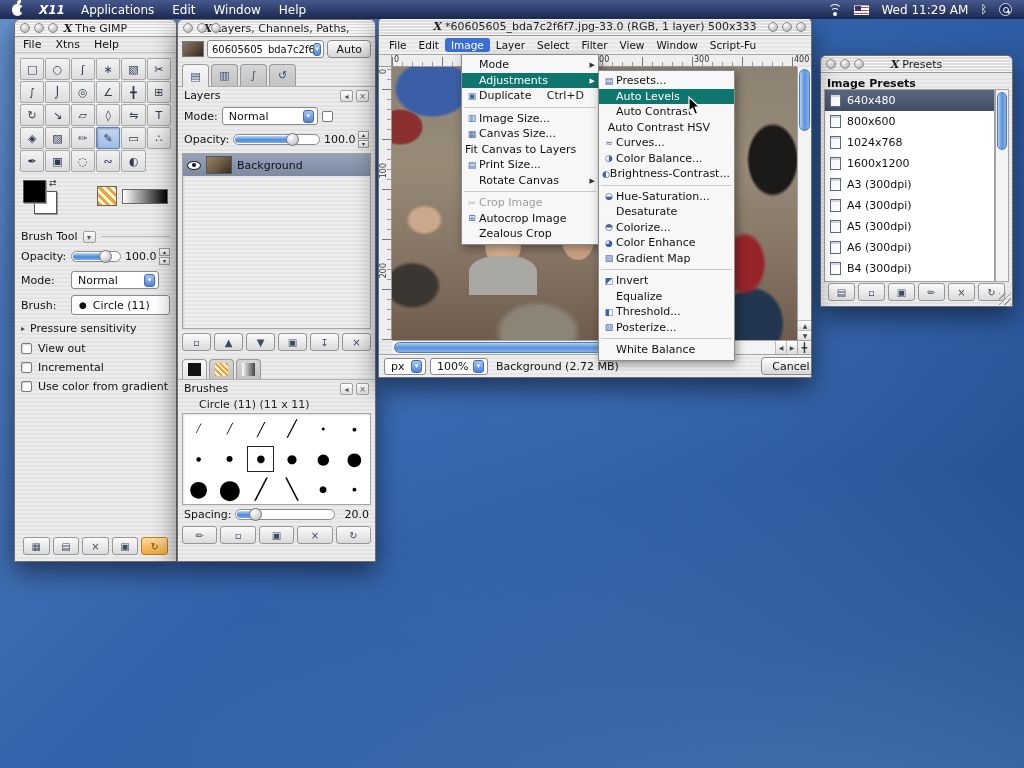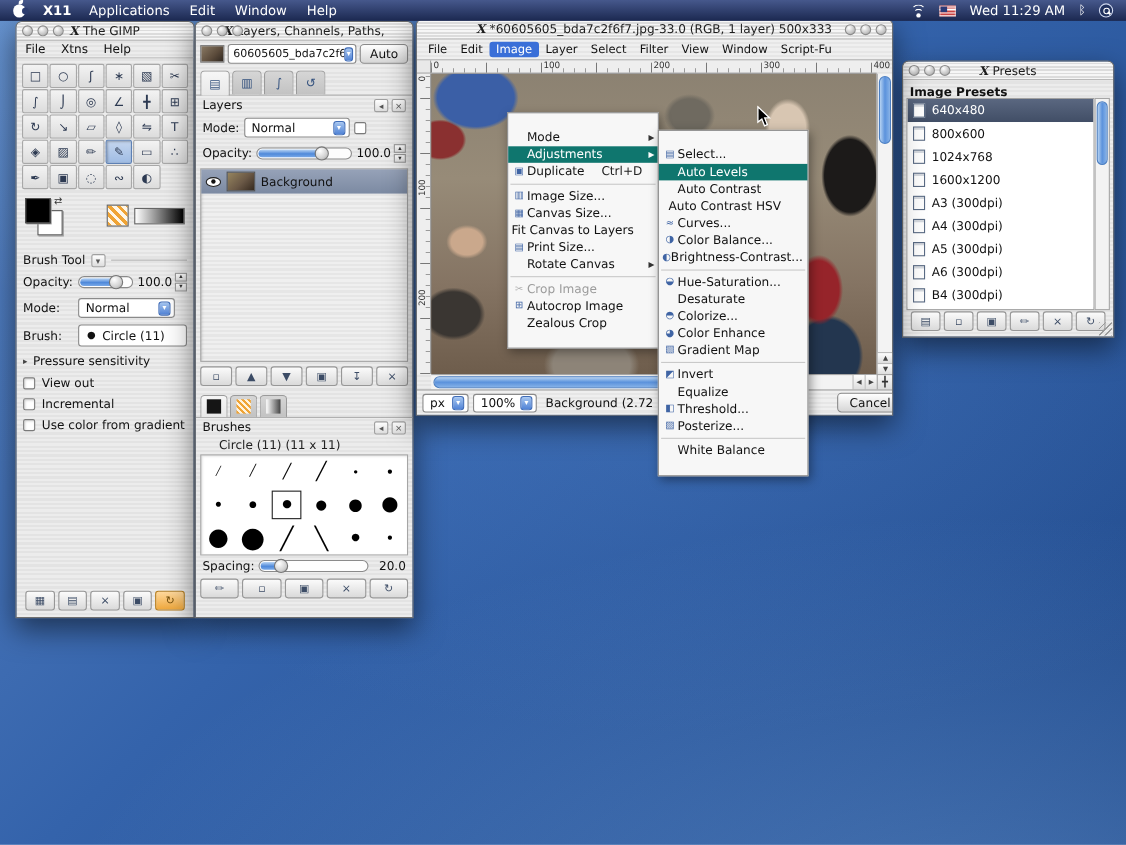--- a/index.html
+++ b/index.html
@@ -13,21 +13,21 @@
       radial-gradient(90% 60% at 60% 45%, rgba(90,140,210,.25), transparent 70%),
       linear-gradient(135deg,#5a85c4 0%, #3463ab 45%, #1d4687 100%);
   }
   
   .macbar { position:absolute; left:0; top:0; width:1024px; height:19px; z-index:500;
     display:flex; align-items:center; gap:16px; padding:0 12px;
     background:linear-gradient(#46588c,#1b2850); color:#fff; font-size:12px; }
   .apple { position:relative; width:11px; height:12px; background:#fff; border-radius:46% 46% 50% 50%; }
   .apple::before { content:""; position:absolute; right:-3px; top:3px; width:6px; height:6px; border-radius:50%; background:#2c3c6e; }
   .apple::after { content:""; position:absolute; top:-4px; left:5px; width:4px; height:4px; background:#fff; border-radius:70% 0 70% 0; }
-  .macbar-app { font-weight:bold; }
+  .macbar-app { font-weight:bold;font-style:italic; }
   .macbar-items { display:flex; gap:18px; }
   .macbar-item { white-space:nowrap; }
   .macbar-right { margin-left:auto; display:flex; align-items:center; gap:12px; }
   .wifi-icon { position:relative; width:15px; height:12px; }
   .wifi-icon .arc { position:absolute; left:50%; transform:translateX(-50%); border:1.5px solid transparent; border-top-color:#fff; border-radius:50%; }
   .wifi-icon .a1 { width:14px; height:14px; top:0; }
   .wifi-icon .a2 { width:9px;  height:9px;  top:4px; }
   .wifi-icon .a3 { width:4px;  height:4px;  top:8px; background:#fff; border:0; }
   .flag-icon { width:15px; height:10px; position:relative; border:1px solid rgba(255,255,255,.5);
     background:repeating-linear-gradient(0deg,#c94141 0 1.5px,#fff 1.5px 3px); }
@@ -201,21 +201,21 @@
   .scroll-arrows-h { position:absolute; right:0; top:0; display:flex; }
   .scroll-arrows-h i { border-top:0; border-left:1px solid #bbb; line-height:13px; height:13px; width:11px; }
   .nav-corner { position:absolute; right:0; bottom:23px; width:14px; height:14px; display:flex; align-items:center; justify-content:center;
     font-size:9px; color:#333; background:linear-gradient(#f6f6f6,#dcdcdc); border-left:1px solid #a5a5a5; border-top:1px solid #a5a5a5; }
   .statusbar { position:absolute; left:0; right:0; bottom:0; height:23px; display:flex; align-items:center; gap:4px; padding:0 5px;
     background:repeating-linear-gradient(0deg,#efefef 0 2px,#e6e6e6 2px 4px); border-top:1px solid #a5a5a5; }
   .status-text { margin-left:4px; white-space:nowrap; overflow:hidden; }
   .cancel-btn { position:absolute; right:-10px; top:2px; width:60px; }
   
   .menu { position:absolute; z-index:60; background:#f7f7f7; border:1px solid #8a8a8a;
-    box-shadow:2px 3px 9px rgba(0,0,0,.4); padding:14px 0;margin-top:48px; }
+    box-shadow:2px 3px 9px rgba(0,0,0,.4); padding:2px 0; }
   .image-menu { left:461px; top:54px; width:138px; }
   .adj-menu { left:598px; top:70px; width:137px; }
   .mi { position:relative; height:15.5px; display:flex; align-items:center; padding:0 14px 0 3px; color:#111; }
   .mi .ic { width:14px; text-align:center; font-size:9px; color:#3f64a4; }
   .mi .lbl { white-space:nowrap; }
   .mi .sc { margin-left:auto; padding-left:10px; color:#222; }
   .mi.has-sub::after { content:"▶"; position:absolute; right:3px; top:4px; font-size:7px; color:#333; }
   .mi.highlight { background:#0f766e; color:#fff; }
   .mi.highlight .ic, .mi.highlight .sc { color:#fff; }
   .mi.highlight.has-sub::after { color:#fff; }
@@ -836,21 +836,21 @@
     <div class="mi">
       <span class="ic"></span>
       <span class="lbl">Zealous Crop</span>
       <span class="sc"></span>
     </div>
   </div>
 <div class="menu adj-menu">
 
     <div class="mi">
       <span class="ic">▤</span>
-      <span class="lbl">Select...</span>
+      <span class="lbl">Presets...</span>
       <span class="sc"></span>
     </div>
 
     <div class="mi highlight">
       <span class="ic"></span>
       <span class="lbl">Auto Levels</span>
       <span class="sc"></span>
     </div>
 
     <div class="mi">

